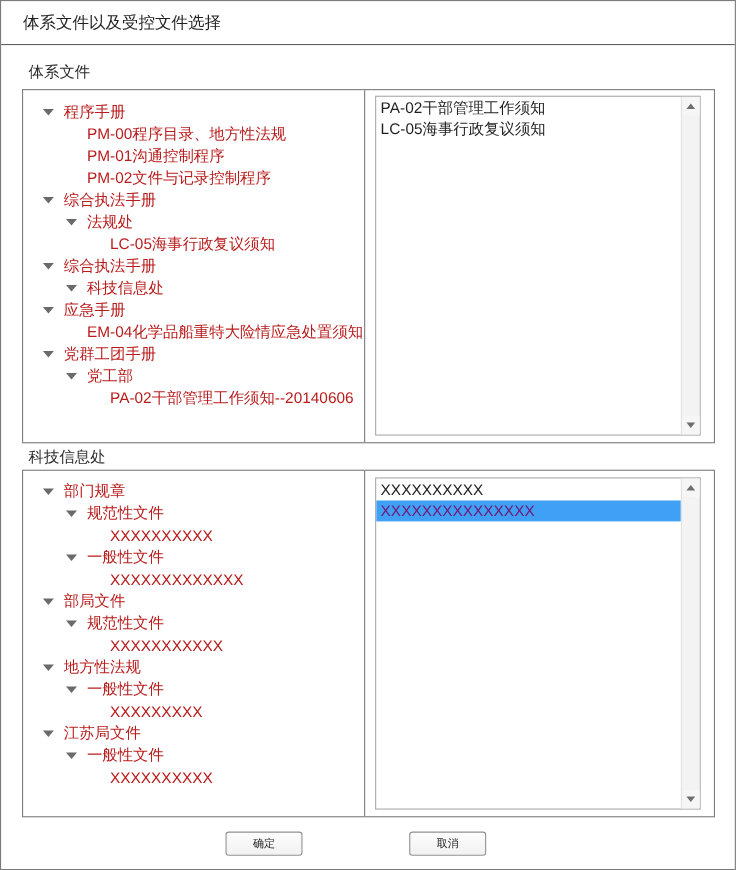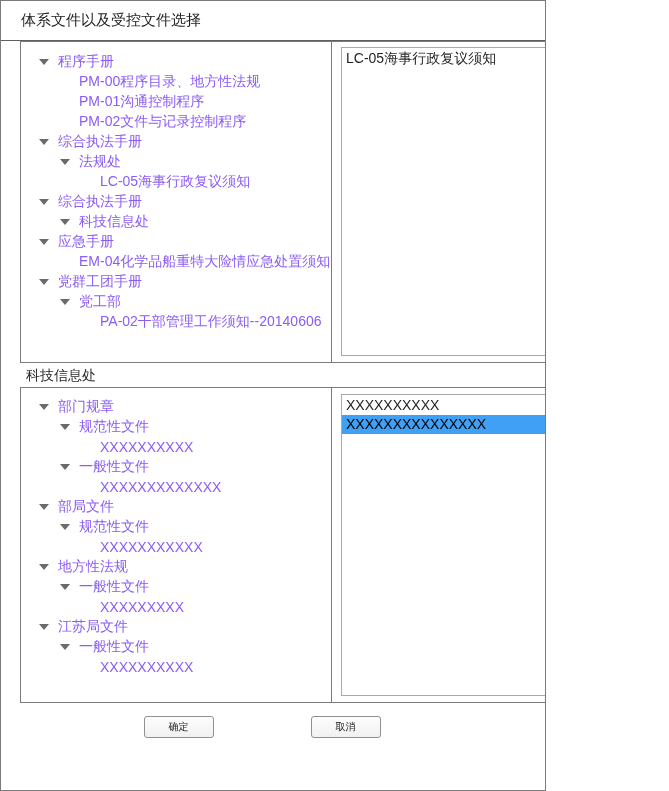--- a/index.html
+++ b/index.html
@@ -3,21 +3,21 @@
 <meta charset="utf-8">
 <style>
   * { box-sizing: border-box; margin: 0; padding: 0; }
   html, body { background: #ffffff; }
   body {
     font-family: "Liberation Sans", "DejaVu Sans", sans-serif;
     color: #2b2b2b;
   }
   .dialog {
     position: relative;
-    width: 546px;
+    width: 669px;
     height: 791px;
     border: 1px solid #7b7b7b;
     background: #ffffff;
     overflow: hidden;
   }
   .titlebar {
     height: 40px;
     border-bottom: 1px solid #5f5f5f;
     padding-left: 20px;
     display: flex;
@@ -53,21 +53,21 @@
     left: 0; width: 310px;
     overflow: hidden;
   }
   .groupbox.top .tree { top: 10px; bottom: 2px; }
   .groupbox.bottom .tree { top: 9px; bottom: 2px; }
   .tree-row {
     height: 20px;
     display: flex;
     align-items: center;
     font-size: 14px;
-    color: #8b5cf6;
+    color: #b91c1c;
     white-space: pre;
     cursor: default;
   }
   .tw {
     display: inline-flex;
     width: 20px;
     min-width: 20px;
     justify-content: flex-start;
     align-items: center;
   }
@@ -155,20 +155,21 @@
 <body>
 
 <div class="dialog">
 
   <div class="titlebar">
     <span>体系文件以及受控文件选择</span>
   </div>
 
   <div class="content">
 
+    <div class="section-label">体系文件</div>
 
     <div class="groupbox top">
       <div class="tree">
           <div class="tree-row" style="padding-left: 17px;"><span class="tw"><span class="tri"></span></span><span class="tree-label">程序手册</span></div>
           <div class="tree-row" style="padding-left: 38px;"><span class="tw"></span><span class="tree-label">PM-00程序目录、地方性法规</span></div>
           <div class="tree-row" style="padding-left: 38px;"><span class="tw"></span><span class="tree-label">PM-01沟通控制程序</span></div>
           <div class="tree-row" style="padding-left: 38px;"><span class="tw"></span><span class="tree-label">PM-02文件与记录控制程序</span></div>
           <div class="tree-row" style="padding-left: 17px;"><span class="tw"><span class="tri"></span></span><span class="tree-label">综合执法手册</span></div>
           <div class="tree-row" style="padding-left: 38px;"><span class="tw"><span class="tri"></span></span><span class="tree-label">法规处</span></div>
           <div class="tree-row" style="padding-left: 59px;"><span class="tw"></span><span class="tree-label">LC-05海事行政复议须知</span></div>
@@ -176,20 +177,21 @@
           <div class="tree-row" style="padding-left: 38px;"><span class="tw"><span class="tri"></span></span><span class="tree-label">科技信息处</span></div>
           <div class="tree-row" style="padding-left: 17px;"><span class="tw"><span class="tri"></span></span><span class="tree-label">应急手册</span></div>
           <div class="tree-row" style="padding-left: 38px;"><span class="tw"></span><span class="tree-label">EM-04化学品船重特大险情应急处置须知</span></div>
           <div class="tree-row" style="padding-left: 17px;"><span class="tw"><span class="tri"></span></span><span class="tree-label">党群工团手册</span></div>
           <div class="tree-row" style="padding-left: 38px;"><span class="tw"><span class="tri"></span></span><span class="tree-label">党工部</span></div>
           <div class="tree-row" style="padding-left: 59px;"><span class="tw"></span><span class="tree-label">PA-02干部管理工作须知--20140606</span></div>
         </div>
       <div class="v-divider"></div>
       <div class="listbox">
         <div class="list-items">
+            <div class="list-item">PA-02干部管理工作须知</div>
             <div class="list-item">LC-05海事行政复议须知</div>
           </div>
         <div class="scrollbar">
           <div class="sb-btn sb-up">
             <span class="tri-up"></span>
           </div>
           <div class="sb-btn sb-down">
             <span class="tri-down"></span>
           </div>
         </div>
@@ -212,21 +214,21 @@
           <div class="tree-row" style="padding-left: 38px;"><span class="tw"><span class="tri"></span></span><span class="tree-label">一般性文件</span></div>
           <div class="tree-row" style="padding-left: 59px;"><span class="tw"></span><span class="tree-label">XXXXXXXXX</span></div>
           <div class="tree-row" style="padding-left: 17px;"><span class="tw"><span class="tri"></span></span><span class="tree-label">江苏局文件</span></div>
           <div class="tree-row" style="padding-left: 38px;"><span class="tw"><span class="tri"></span></span><span class="tree-label">一般性文件</span></div>
           <div class="tree-row" style="padding-left: 59px;"><span class="tw"></span><span class="tree-label">XXXXXXXXXX</span></div>
         </div>
       <div class="v-divider"></div>
       <div class="listbox">
         <div class="list-items">
             <div class="list-item">XXXXXXXXXX</div>
-            <div class="list-item" style="background: rgb(63, 160, 245); color: #000000;">XXXXXXXXXXXXXXX</div>
+            <div class="list-item" style="background: rgb(63, 160, 245); color: #701a75;">XXXXXXXXXXXXXXX</div>
           </div>
         <div class="scrollbar">
           <div class="sb-btn sb-up">
             <span class="tri-up"></span>
           </div>
           <div class="sb-btn sb-down">
             <span class="tri-down"></span>
           </div>
         </div>
       </div>

